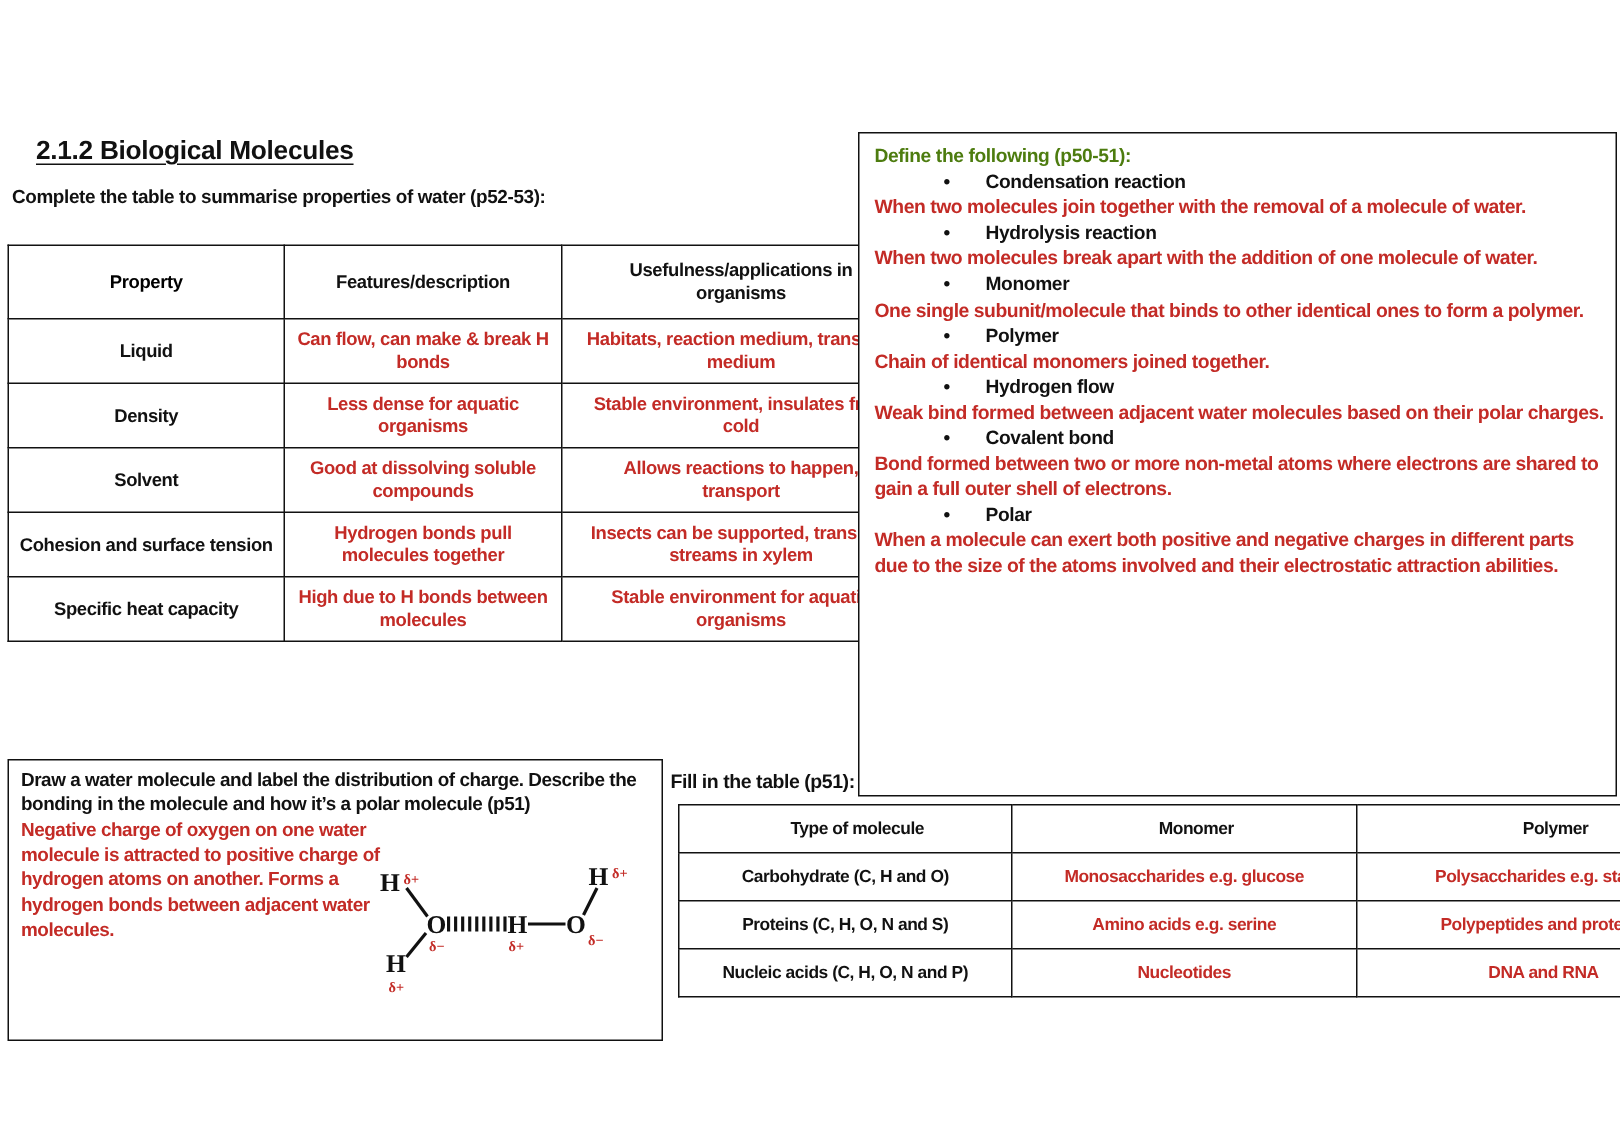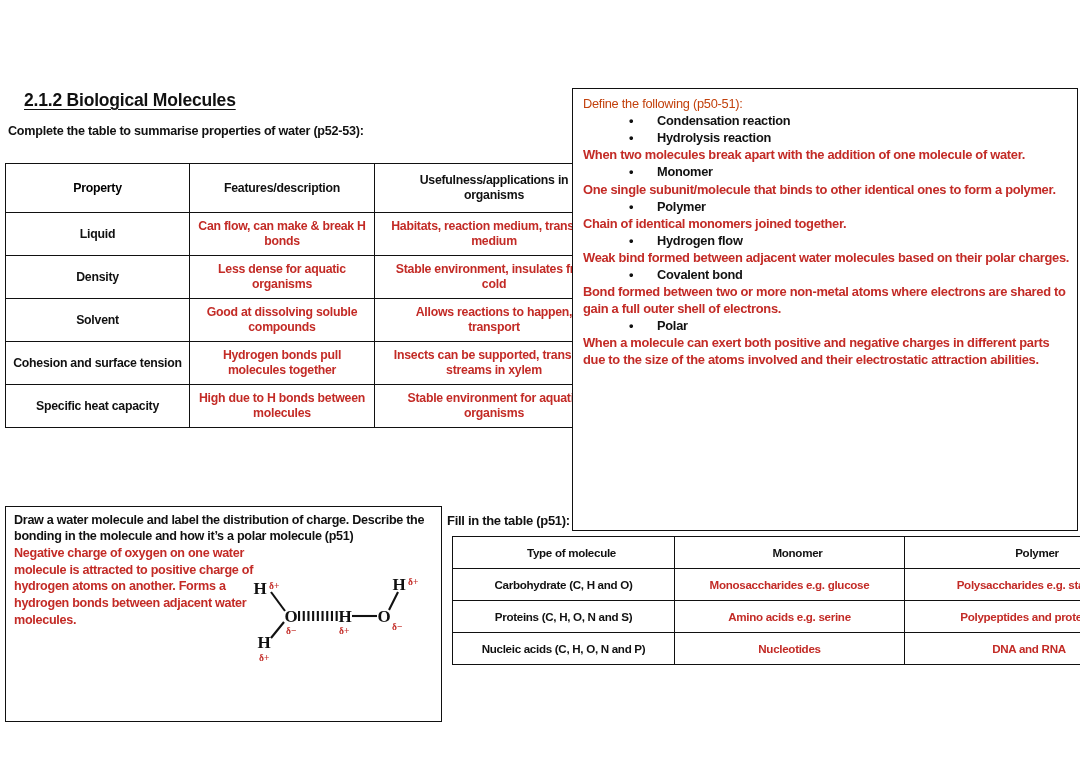--- a/index.html
+++ b/index.html
@@ -82,23 +82,23 @@
     width: 506px;
     height: 443px;
     border: 1.6px solid #111111;
     background: #ffffff;
     box-sizing: border-box;
     padding: 6px 6px 0 10px;
     overflow: hidden;
   }
   #definitions-panel .d-title {
     font-size: 12.8px;
-    font-weight: normal;
+    font-weight: bold;
     letter-spacing: -0.25px;
-    color: #c2410c;
+    color: #4d7c0f;
     line-height: 1.34;
   }
   #definitions-panel .d-term {
     font-size: 12.8px;
     font-weight: bold;
     letter-spacing: -0.25px;
     color: #111111;
     line-height: 1.34;
     padding-left: 6px;
     margin-left: 40px;
@@ -115,21 +115,21 @@
     color: #C32B26;
     line-height: 1.32;
   }
 
   
   #draw-box {
     position: absolute;
     left: 5px;
     top: 506px;
     width: 437px;
-    height: 216px;
+    height: 188px;
     border: 1.6px solid #111111;
     background: #ffffff;
     box-sizing: border-box;
     padding: 5px 1px 0 8px;
     overflow: hidden;
   }
   #draw-box .q {
     font-size: 12.6px;
     font-weight: bold;
     letter-spacing: -0.3px;
@@ -239,20 +239,21 @@
         <td class="c1 ans">High due to H bonds between molecules</td>
         <td class="c2 ans">Stable environment for aquatic organisms</td>
       </tr>
     </tbody>
   </table>
 
   <div id="definitions-panel">
     <div class="d-title">Define the following (p50-51):</div>
 
     <div class="d-term"><span class="bullet">•</span><span>Condensation reaction</span></div>
+    <div class="d-ans">When two molecules join together with the removal of a molecule of water.</div>
 
     <div class="d-term"><span class="bullet">•</span><span>Hydrolysis reaction</span></div>
     <div class="d-ans">When two molecules break apart with the addition of one molecule of water.</div>
 
     <div class="d-term"><span class="bullet">•</span><span>Monomer</span></div>
     <div class="d-ans">One single subunit/molecule that binds to other identical ones to form a polymer.</div>
 
     <div class="d-term"><span class="bullet">•</span><span>Polymer</span></div>
     <div class="d-ans">Chain of identical monomers joined together.</div>
 

